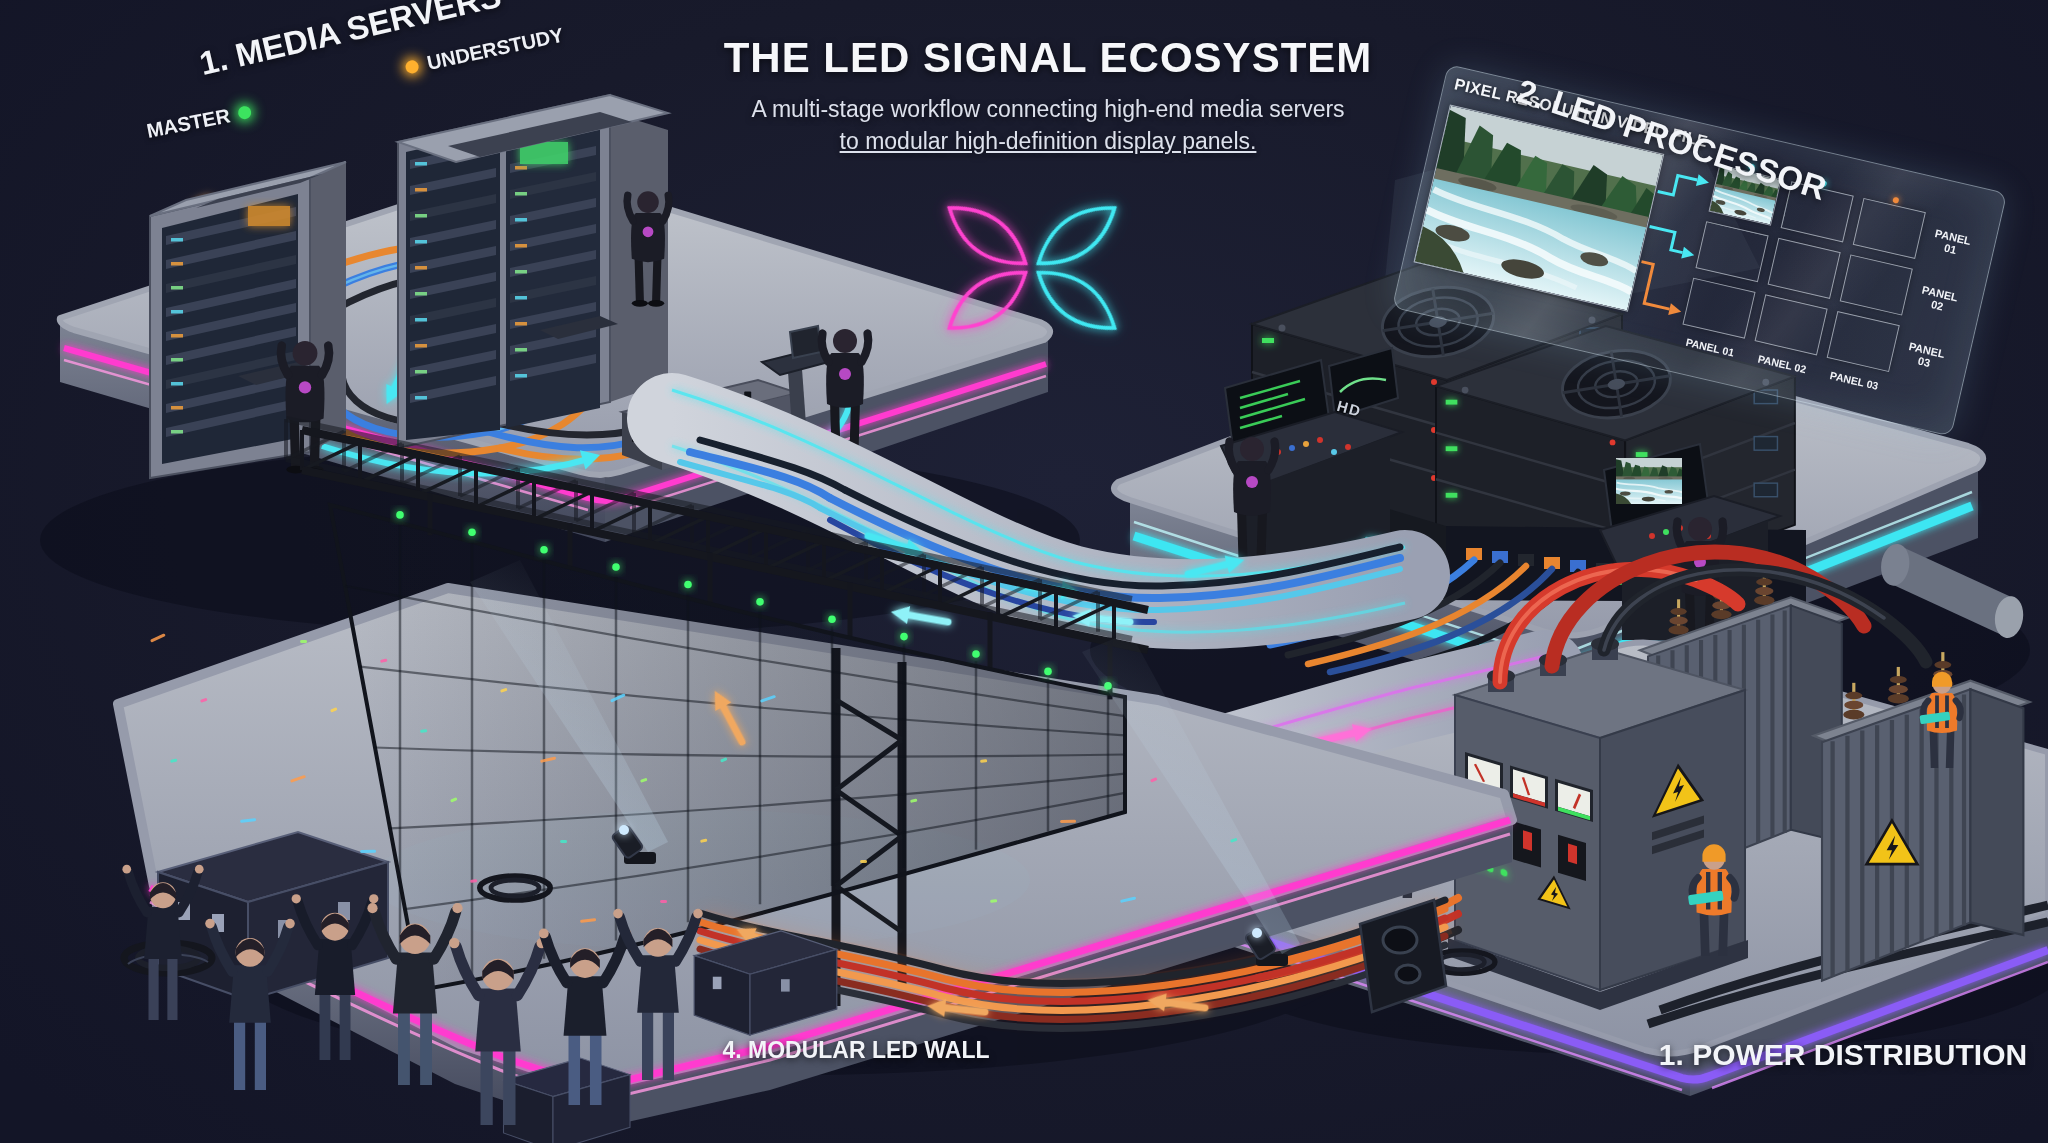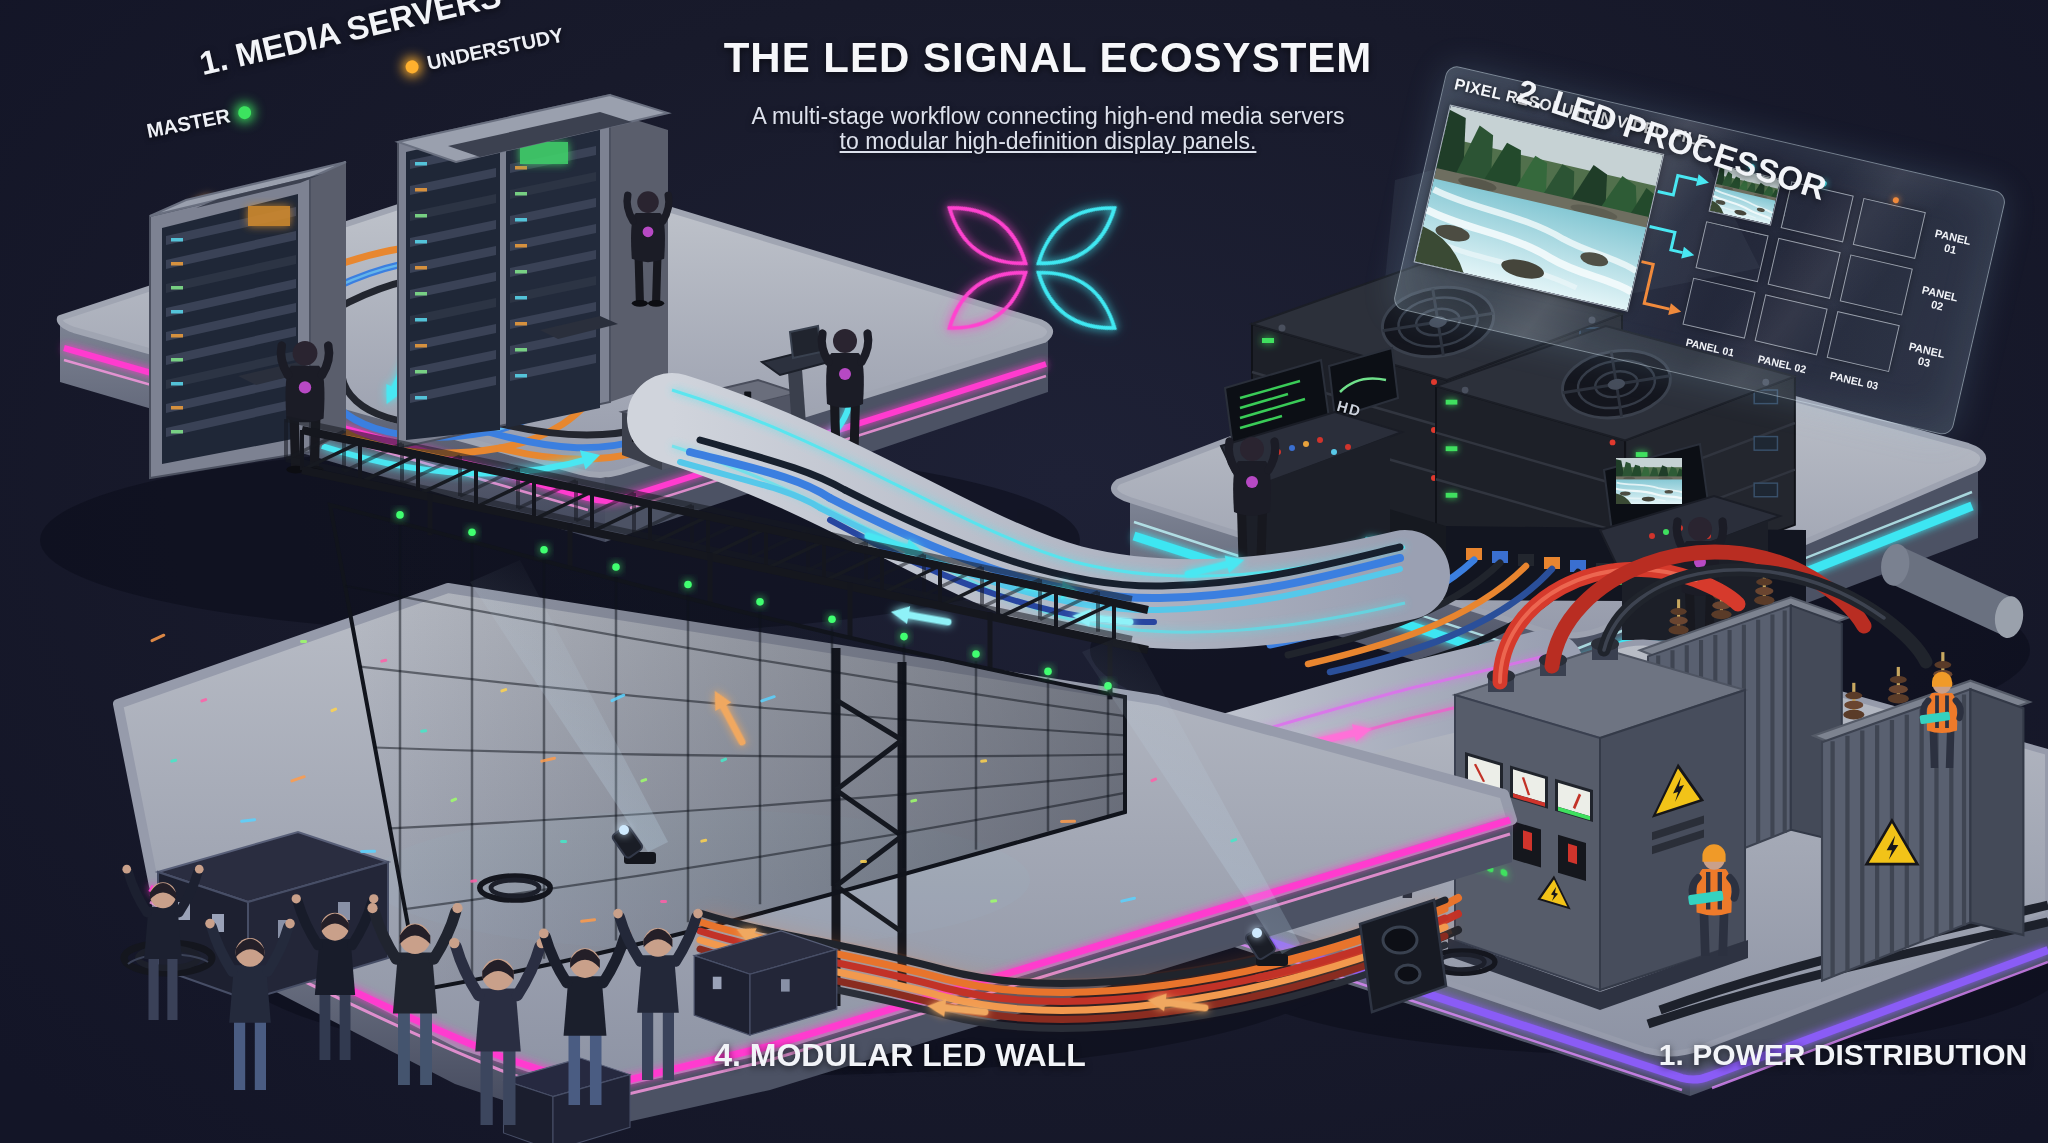--- a/index.html
+++ b/index.html
@@ -6,26 +6,26 @@
   .stage{position:relative;width:2048px;height:1143px;overflow:hidden;
     background:radial-gradient(1400px 900px at 52% 42%, #1e2136 0%, #181a2b 55%, #131527 100%);
     font-family:"Liberation Sans", sans-serif;}
   .stage svg.scene{position:absolute;left:0;top:0;z-index:1;}
   .labels{position:absolute;left:0;top:0;width:100%;height:100%;z-index:5;pointer-events:none;}
   .lbl{position:absolute;color:#f2f4f8;font-weight:bold;white-space:nowrap;
     text-shadow:0 2px 7px rgba(0,0,0,.6);}
   .title{left:1048px;top:34px;transform:translateX(-50%);font-size:42px;letter-spacing:1px;color:#f6f7fa;}
   .sub{position:absolute;left:1048px;transform:translateX(-50%);font-size:23px;font-weight:400;
     color:#dde1ec;text-shadow:0 2px 6px rgba(0,0,0,.55);white-space:nowrap;}
-  .s1{top:103px;} .s2{top:128px;text-decoration:underline;}
+  .s1{top:96px;} .s2{top:128px;text-decoration:underline;}
   .secLabel{font-size:33px;}
   #lblMedia{left:196px;top:46px;transform:rotate(-13deg);transform-origin:left top;}
   #lblProc{left:1524px;top:72px;transform:rotate(18deg);transform-origin:left top;}
   #lblPower{left:1843px;top:1038px;transform:translateX(-50%);font-size:30px;}
-  #lblWall{left:900px;top:1037px;transform:translateX(-50%);font-size:32px;}
+  #lblWall{left:856px;top:1037px;transform:translateX(-50%);font-size:23px;}
   .tag{position:absolute;display:flex;align-items:center;gap:9px;color:#eef0f6;font-weight:bold;
     font-size:20px;text-shadow:0 2px 5px rgba(0,0,0,.6);}
   #tagMaster{left:146px;top:110px;transform:rotate(-11deg);}
   #tagUnder{left:404px;top:40px;transform:rotate(-12deg);}
   .dot{width:13px;height:13px;border-radius:50%;}
   #dotMaster{background:var(--status_green,#3ce35f);box-shadow:0 0 12px 3px var(--status_green,#3ce35f);}
   #dotUnder{background:var(--status_amber,#ffb02e);box-shadow:0 0 12px 3px var(--status_amber,#ffb02e);}
   
   .glass{position:absolute;left:1448px;top:64px;width:572px;height:248px;z-index:4;
     transform:rotate(13deg);transform-origin:0 0;

